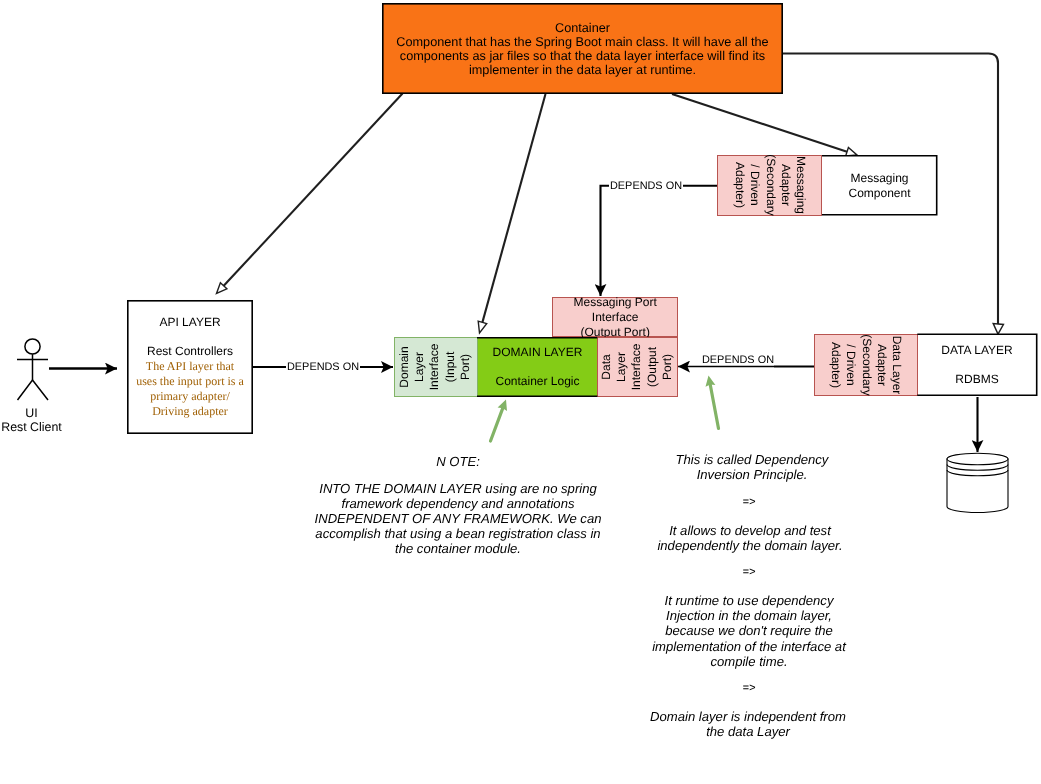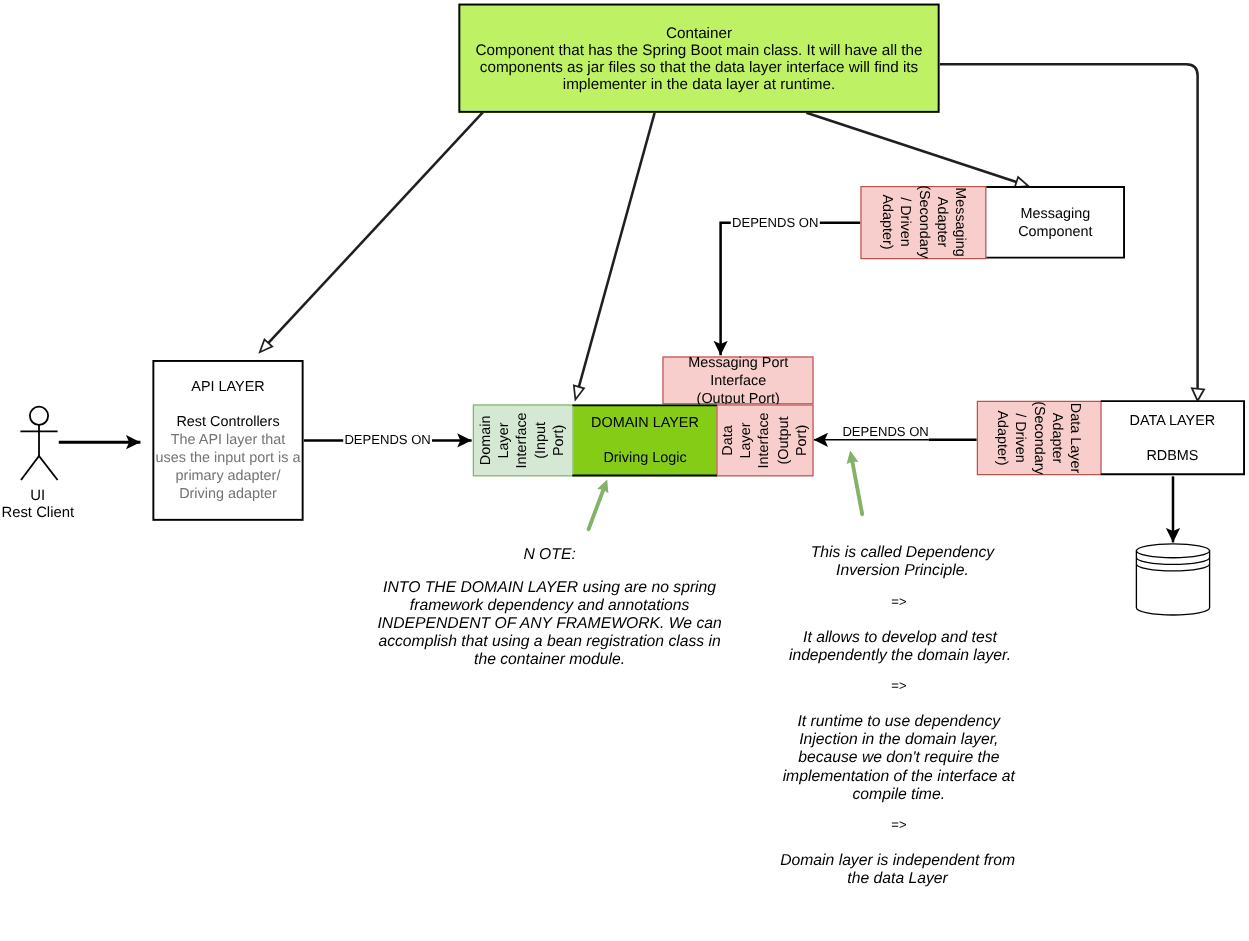--- a/index.html
+++ b/index.html
@@ -9,31 +9,31 @@
        -webkit-font-smoothing:antialiased;
        text-rendering:geometricPrecision;}
   #stage{position:absolute;left:0;top:0;width:1041px;height:784px;}
   svg.layer{position:absolute;left:0;top:0;width:1041px;height:784px;overflow:visible;}
   .box{position:absolute;box-sizing:border-box;display:flex;align-items:center;justify-content:center;}
   .box .inner{text-align:center;line-height:1.16;width:100%;white-space:nowrap;}
   .tx{position:absolute;text-align:center;z-index:5;}
   svg.layer-top{z-index:4;pointer-events:none;}
 
   
-  .shp-container{left:382px;top:3px;width:401px;height:91px;background:#bef264;}
+  .shp-container{left:382px;top:3px;width:401px;height:91px;background:#f97316;}
   .shp-container .inner{font-size:12.7px;line-height:14.2px;padding-top:1px;}
 
   
   .lbl-actor{left:-1.5px;top:405.5px;width:66px;font-size:12.4px;line-height:14px;}
 
   
   .shp-api{left:127px;top:300px;width:126px;height:134px;background:#fff;}
   .shp-api .inner{font-size:12px;line-height:15.2px;padding-top:1px;}
   .shp-api .gap{height:13px;}
-  .shp-api .t3{color:#737373;}
+  .shp-api .t3{color:#a16207;font-family:Liberation Serif, serif;}
 
   
   .shp-inport{left:394px;top:337px;width:83.5px;height:60px;border:1px solid #82b366;background:#d5e8d4;z-index:2;}
 
   
   .shp-domain{left:477px;top:337px;width:121px;height:60px;background:#84cc16;z-index:1;}
   .shp-domain .inner{font-size:12px;line-height:15.2px;}
   .shp-domain .gap{height:14px;}
 
   
@@ -179,21 +179,21 @@
 
   <div class="box shp-inport"></div>
   <div class="vwrap vw-inport">
     <div class="vrot vup"><div>Domain</div><div>Layer</div><div>Interface</div><div>(Input</div><div>Port)</div></div>
   </div>
 
   <div class="box shp-domain">
     <div class="inner">
       <div class="t1">DOMAIN LAYER</div>
       <div class="gap"></div>
-      <div class="t2">Driving Logic</div>
+      <div class="t2">Container Logic</div>
     </div>
   </div>
 
   <div class="box shp-msgport">
     <div class="inner">
         <div>Messaging Port</div>
         <div>Interface</div>
         <div>(Output Port)</div>
       </div>
   </div>

